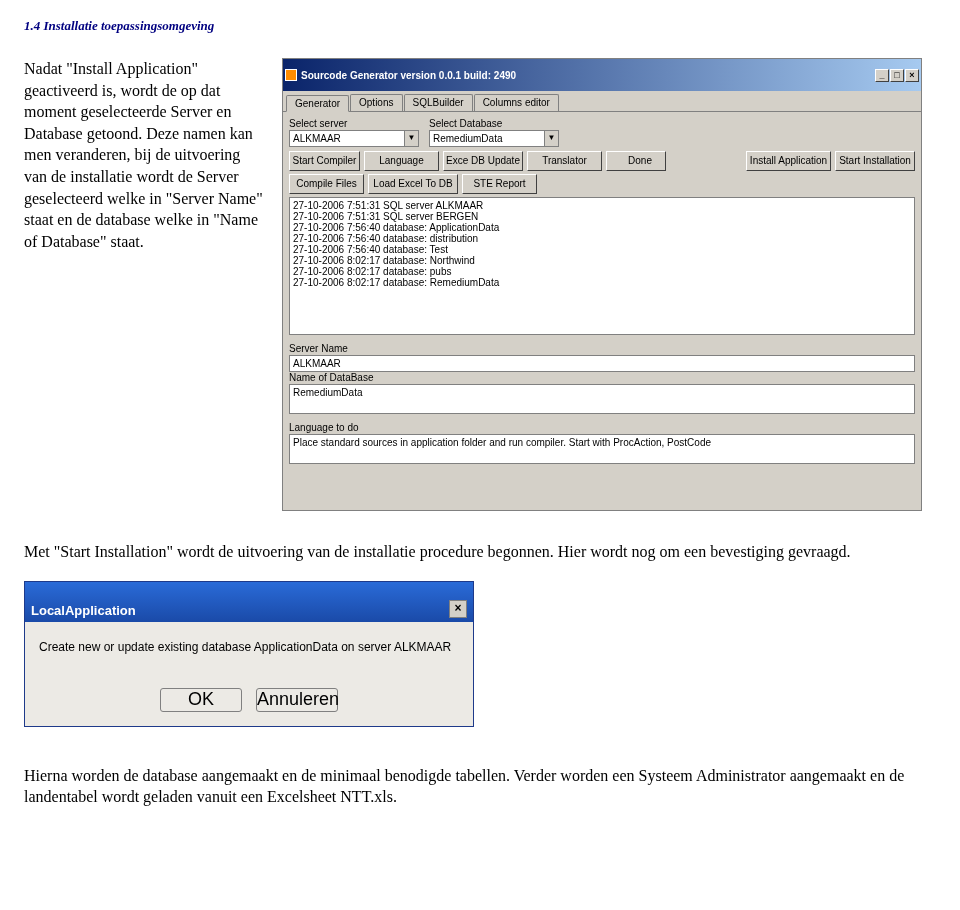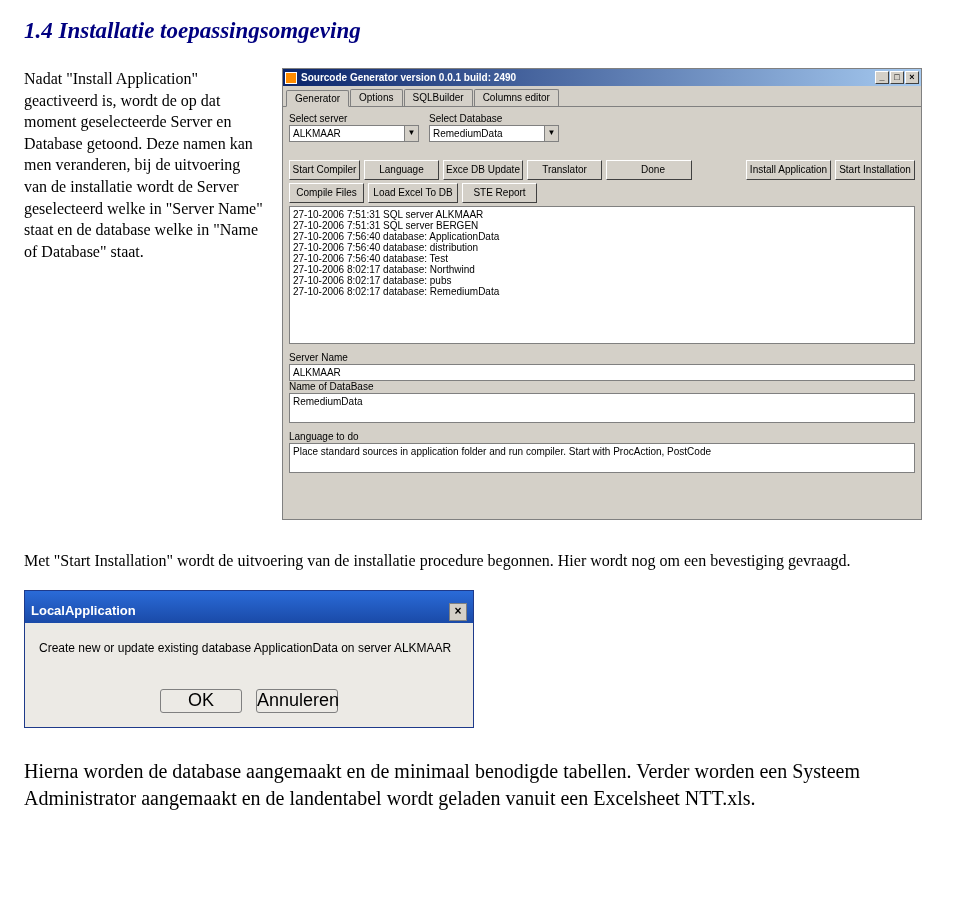--- a/index.html
+++ b/index.html
@@ -8,21 +8,21 @@
     padding: 18px 24px;
     font-family: "Times New Roman", Times, serif;
     font-size: 16px;
     color: #000;
     background: #fff;
     width: 960px;
   }
   .heading {
     font-style: italic;
     font-weight: bold;
-    font-size: 23px;
+    font-size: 13px;
     color: #000080;
     margin-bottom: 24px;
   }
   .two-col {
     display: flex;
     gap: 18px;
     align-items: flex-start;
   }
   .intro-text {
     width: 240px;
@@ -37,21 +37,21 @@
     color: #000;
     border: 1px solid #808080;
     background: #d4d0c8;
   }
   .titlebar {
     background: linear-gradient(to right, #0a246a, #a6caf0);
     color: #fff;
     height: 17px;
     display: flex;
     align-items: center;
-    padding: 8px 2px;
+    padding: 16px 2px;
     font-size: 10px;
     font-weight: bold;
   }
   .titlebar .title-icon {
     width: 12px; height: 12px;
     background: #ff8c00;
     margin-right: 4px;
     border: 1px solid #fff;
   }
   .titlebar .title-text { flex: 1; }
@@ -84,21 +84,21 @@
   }
   .tab.active {
     background: #d4d0c8;
     position: relative;
     top: 1px;
     border-bottom: 1px solid #d4d0c8;
   }
   .panel {
     padding: 6px;
   }
-  .row { display: flex; gap: 10px; margin-bottom: 18px; align-items: flex-end;}
+  .row { display: flex; gap: 10px; margin-bottom: 4px; align-items: flex-end;}
   .field-group { display: flex; flex-direction: column; }
   .lbl { font-size: 10px; margin-bottom: 1px; }
   .combo {
     display: flex;
     background: #fff;
     border: 1px solid #808080;
     height: 17px;
     font-size: 10px;
     align-items: center;
   }
@@ -152,24 +152,24 @@
   .dialog {
     width: 450px;
     border: 1px solid #1e3a8a;
     background: #eceae5;
     font-family: Tahoma, Arial, sans-serif;
     font-size: 12px;
   }
   .dlg-titlebar {
     background: linear-gradient(to bottom, #2a6bd8, #1a4aa8);
     color: #fff;
-    height: 32px;
-    display: flex;
-    align-items: flex-start;
-    padding: 12px 6px;
+    height: 40px;
+    display: flex;
+    align-items: flex-end;
+    padding: 4px 6px;
     font-size: 13px;
     font-weight: bold;
   }
   .dlg-titlebar .spacer { flex: 1; }
   .dlg-close {
     width: 18px; height: 18px;
     background: #d4d0c8;
     border: 1px solid #808080;
     text-align: center;
     line-height: 15px;
@@ -190,22 +190,22 @@
     width: 82px;
     height: 24px;
     background: #eceae5;
     border: 1px solid #808080;
     border-radius: 3px;
     font-size: 18px;
     text-align: center;
     line-height: 21px;
   }
   .end-text {
-    margin-top: 30px;
-    font-size: 20px;
+    margin-top: 38px;
+    font-size: 16px;
     line-height: 1.35;
   }
 </style>
 </head>
 <body>
 
 <div class="heading">1.4   Installatie toepassingsomgeving</div>
 
 <div class="two-col">
   <div class="intro-text">
@@ -246,21 +246,21 @@
             <div class="carrow">▼</div>
           </div>
         </div>
       </div>
 
       <div class="btn-row">
         <div class="wbtn" style="width:71px;">Start Compiler</div>
         <div class="wbtn" style="width:75px;">Language</div>
         <div class="wbtn" style="width:80px;">Exce DB Update</div>
         <div class="wbtn" style="width:75px;">Translator</div>
-        <div class="wbtn" style="width:86px;padding-left:10px;">Done</div>
+        <div class="wbtn" style="width:60px;padding-left:10px;">Done</div>
         <div style="flex:1;"></div>
         <div class="wbtn" style="width:85px;">Install Application</div>
         <div class="wbtn" style="width:80px;">Start Installation</div>
       </div>
       <div class="btn-row">
         <div class="wbtn" style="width:75px;">Compile Files</div>
         <div class="wbtn" style="width:90px;">Load Excel To DB</div>
         <div class="wbtn" style="width:75px;">STE Report</div>
       </div>
 

